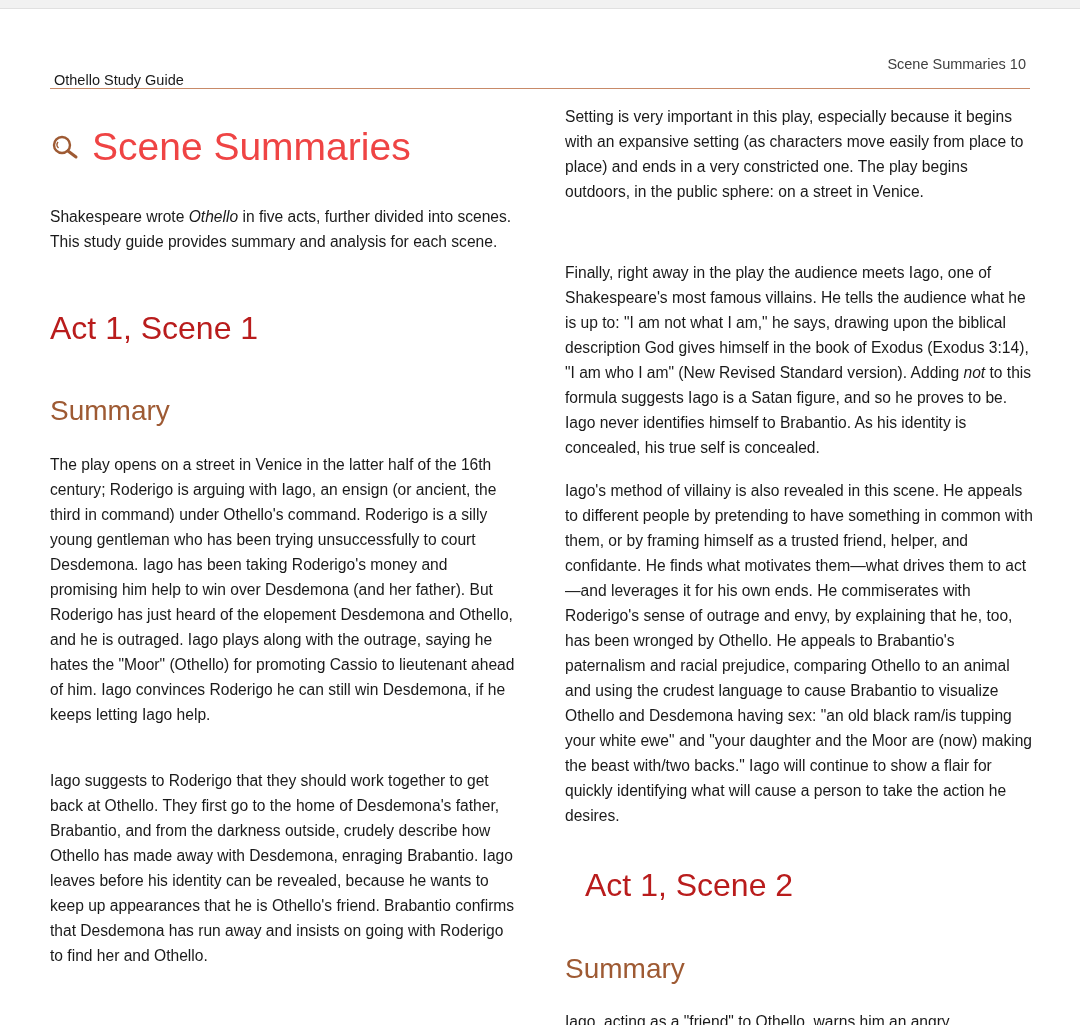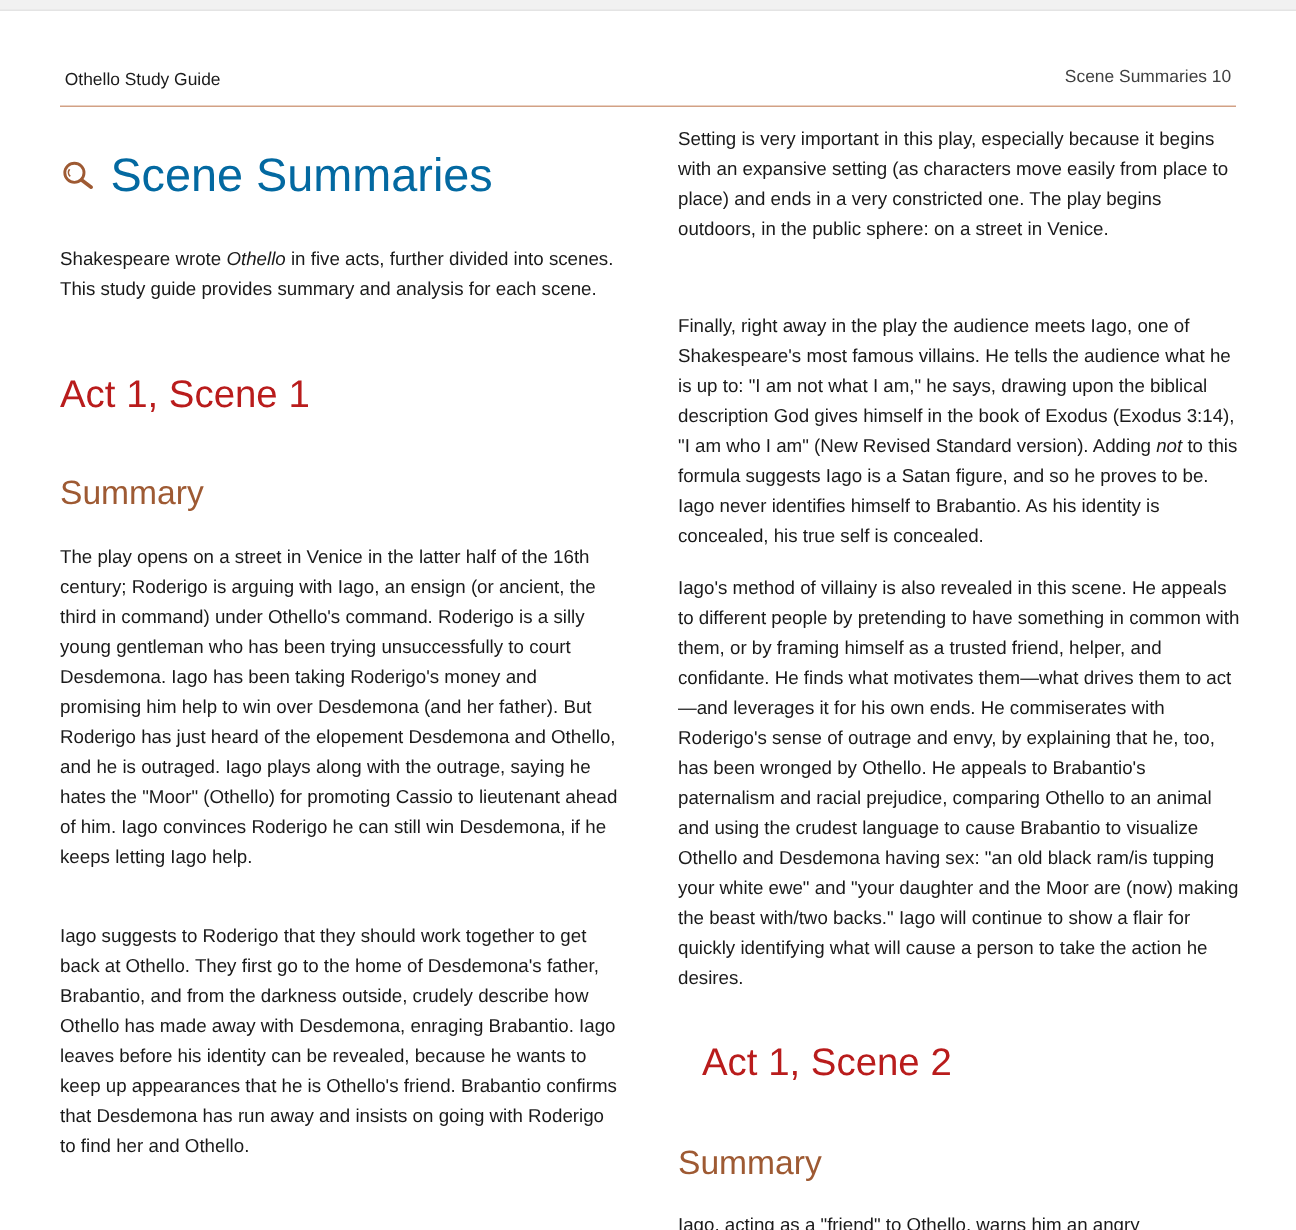--- a/index.html
+++ b/index.html
@@ -9,29 +9,29 @@
   }
   .topbar {
     position: absolute; left: 0; top: 0; width: 1080px; height: 8px;
     background: #f1f1f1; border-bottom: 1px solid #e0e0e0;
   }
   .page-header {
     position: absolute; left: 50px; top: 56px; width: 980px; height: 32px;
     border-bottom: 1.5px solid #c88a68;
   }
   .page-header .left {
-    position: absolute; left: 4px; top: 3px; font-size: 14.5px; color: #1a1a1a;
+    position: absolute; left: 4px; top: 16px; font-size: 14.5px; color: #1a1a1a;
   }
   .page-header .right {
     position: absolute; right: 4px; top: 0; font-size: 14.5px; color: #404040;
   }
 
   .title {
     position: absolute; left: 50px; top: 124px; height: 46px;
-    display: flex; align-items: center; color: #0369a1;
+    display: flex; align-items: center; color: #ef4444;
     font-size: 39px; font-weight: normal; margin: 0;
   }
   .title .icon { width: 34px; height: 34px; margin-right: 8px; display: inline-block; }
 
   p.body {
     position: absolute; margin: 0; font-size: 15.6px; line-height: 25px; color: #1a1a1a;
   }
   .act-heading {
     position: absolute; margin: 0; font-weight: normal; font-size: 32px; color: #b91c1c;
   }

